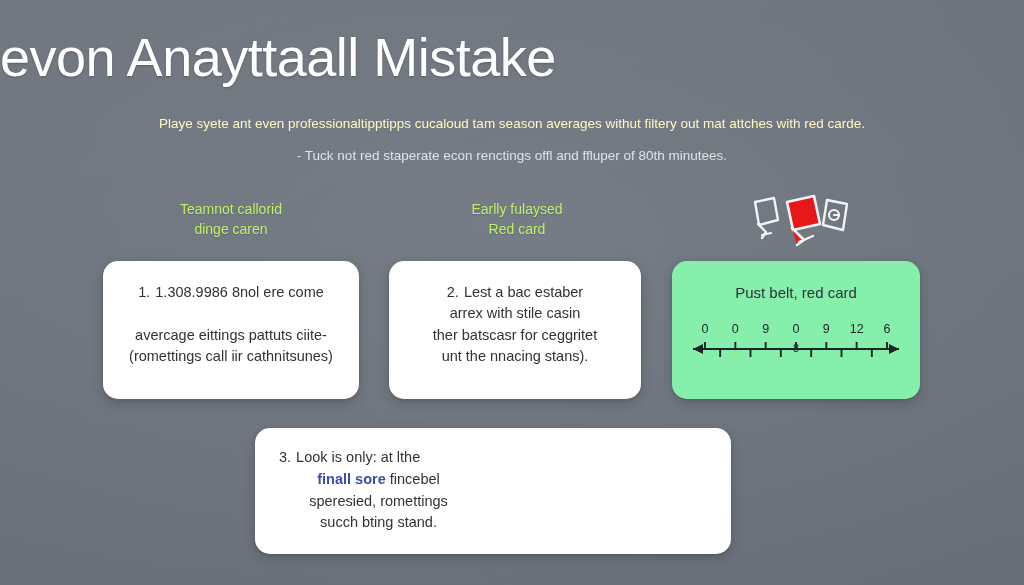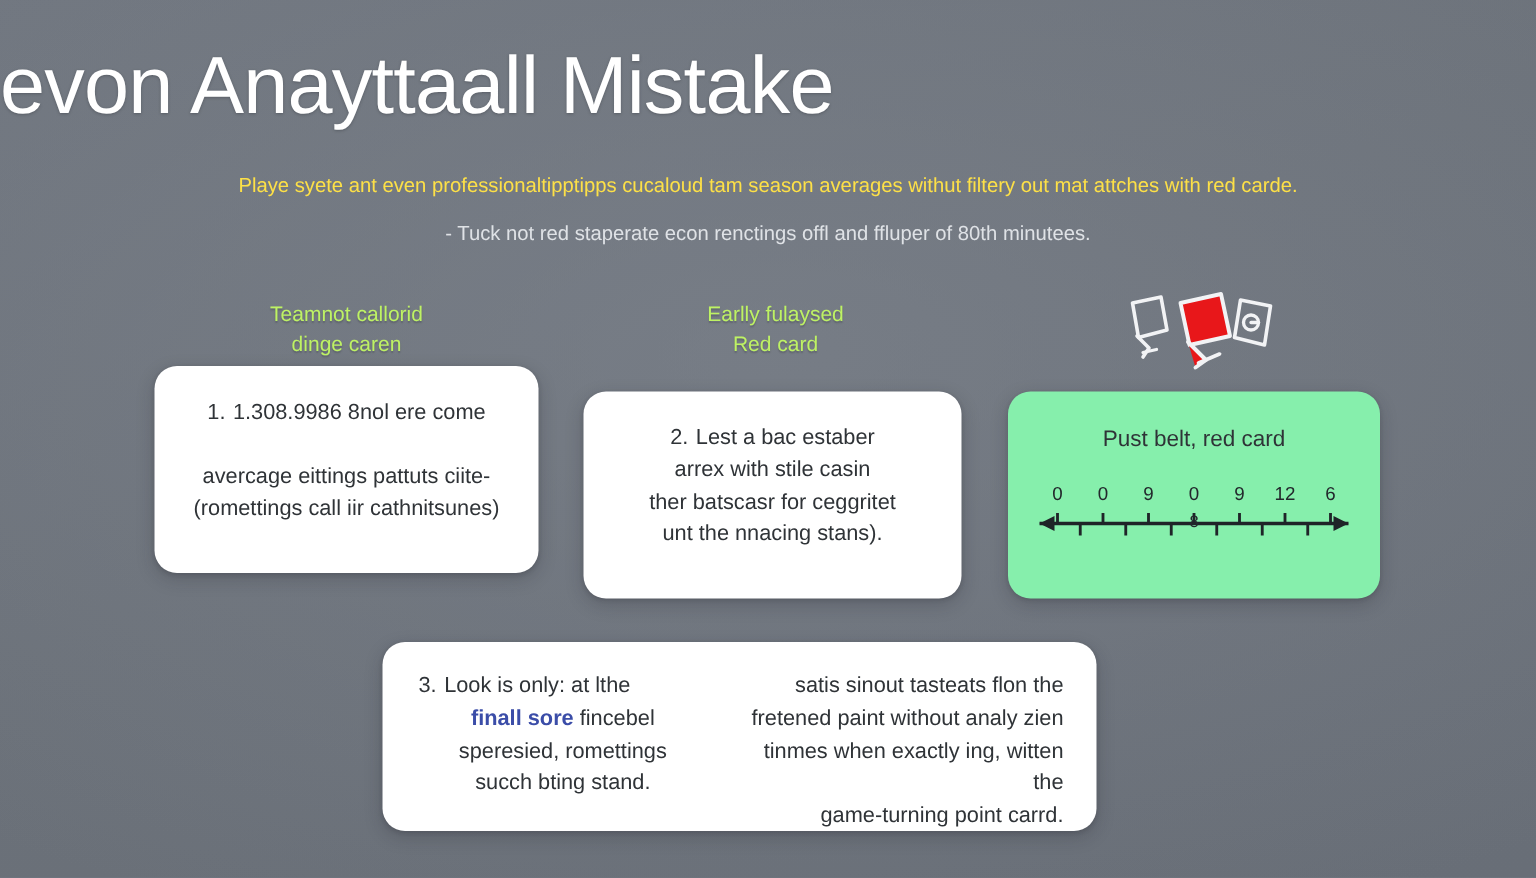--- a/index.html
+++ b/index.html
@@ -46,21 +46,21 @@
   }
 
   .subtitle-1 {
     position: absolute;
     left: 0;
     right: 0;
     top: 115px;
     text-align: center;
     font-size: 13.5px;
     font-weight: 400;
-    color: #fde047;
+    color: #fef9c3;
     line-height: 1.4;
     padding: 0 90px;
   }
 
   .subtitle-2 {
     position: absolute;
     left: 0;
     right: 0;
     top: 147px;
     text-align: center;
@@ -102,21 +102,21 @@
     position: absolute;
     border-radius: 15px;
     background: #ffffff;
     box-shadow: 0 4px 12px rgba(30,34,40,0.22), 0 1px 3px rgba(30,34,40,0.16);
     display: flex;
     align-items: flex-start;
     justify-content: center;
     overflow: hidden;
   }
 
-  .card-1 { left: 103px;  top: 244px; width: 256px; height: 138px; }
+  .card-1 { left: 103px;  top: 261px; width: 256px; height: 138px; }
   .card-2 { left: 389px;  top: 261px; width: 252px; height: 138px; }
   .card-3 { left: 672px;  top: 261px; width: 248px; height: 138px; background: #86efac; }
   .card-4 { left: 255px;  top: 428px; width: 476px; height: 126px; }
 
   .card-body {
     width: 100%;
     padding: 20px 16px 14px 16px;
     font-size: 14.5px;
     line-height: 1.47;
     color: #2f3337;
@@ -286,22 +286,16 @@
       <div class="col-left">
         <p class="first-line">
           <span class="num">3.</span><span>Look is only: at lthe</span>
         </p>
         <p>
           <span class="highlight">finall sore</span><span> fincebel</span>
         </p>
         <p>speresied, romettings</p>
         <p>succh bting stand.</p>
       </div>
-      <div class="col-right">
-        <p>satis sinout tasteats flon the</p>
-        <p>fretened paint without analy zien</p>
-        <p>tinmes when exactly ing, witten the</p>
-        <p>game-turning point carrd.</p>
-      </div>
     </div>
   </div>
 
 </div>
 
 </body></html>

